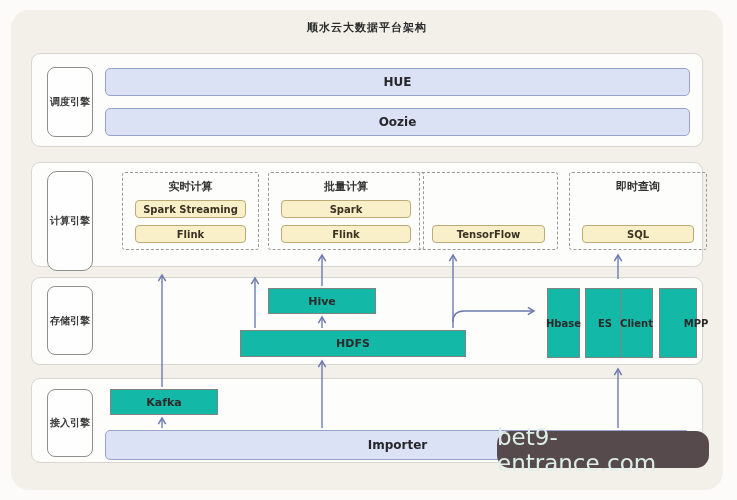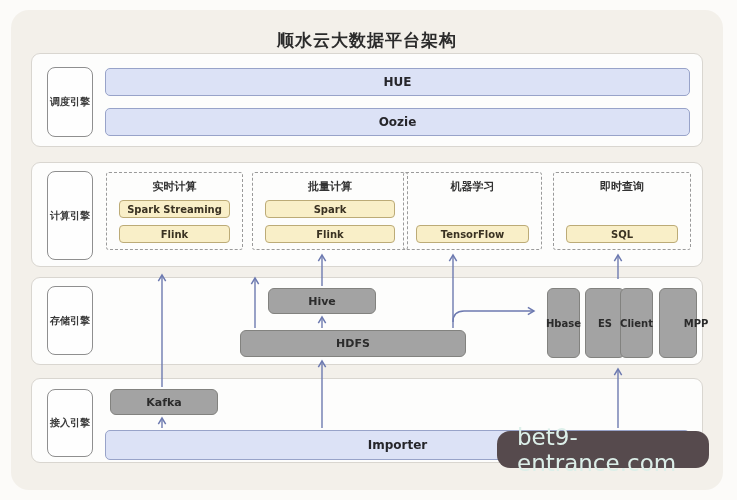--- a/index.html
+++ b/index.html
@@ -14,81 +14,80 @@
   *{margin:0;padding:0;box-sizing:border-box;}
   body{
     width:737px;height:500px;position:relative;overflow:hidden;
     background:var(--outer-bg);
     font-family:"DejaVu Sans","Liberation Sans",sans-serif;
     color:var(--text);
   }
   .page{position:absolute;left:11px;top:10px;width:712px;height:480px;
     background:var(--page-bg);border-radius:18px;}
   .title{position:absolute;left:31px;top:20px;width:672px;text-align:center;
-    font-size:17px;font-weight:bold;letter-spacing:1px;color:#2b2b2b;margin-top:9px;}
+    font-size:11px;font-weight:bold;letter-spacing:1px;color:#2b2b2b;}
   .layer{position:absolute;left:31px;width:672px;background:var(--container-bg);
     border:1px solid var(--container-border);border-radius:9px;}
   .layer-1{top:53px;height:94px;}
   .layer-2{top:162px;height:105px;}
   .layer-3{top:277px;height:88px;}
   .layer-4{top:378px;height:85px;}
   .engine-label{position:absolute;left:47px;width:46px;background:#fefefe;
     border:1px solid var(--label-border);border-radius:8px;
     display:flex;align-items:center;justify-content:center;
     font-size:10px;font-weight:bold;color:#3a3a3a;letter-spacing:0px;text-align:center;}
   .bar{position:absolute;left:105px;width:585px;height:28px;
     background:var(--bar-fill);border:1px solid var(--bar-border);border-radius:5px;
     display:flex;align-items:center;justify-content:center;
     font-size:12px;font-weight:bold;color:#26262b;}
   .group{position:absolute;top:172px;height:78px;border:1.4px dashed #9a9a9a;
-    border-radius:3px;}
+    border-radius:3px;margin-left:16px;}
   .group-title{position:absolute;top:6px;left:0;width:100%;text-align:center;
     font-size:11px;font-weight:bold;color:#333;}
   .tech{position:absolute;left:12px;right:12px;height:18px;
     background:var(--tech-fill);border:1px solid var(--tech-border);border-radius:4px;
     display:flex;align-items:center;justify-content:center;
     font-size:10px;font-weight:bold;color:#3a3222;}
   .tech-1{top:27px;} .tech-2{top:52px;}
-  .node{position:absolute;background:#a3a3a3;border:1px solid var(--node-border);
-    border-radius:6px;display:flex;align-items:center;justify-content:center;
+  .node{position:absolute;background:#14b8a6;border:1px solid var(--node-border);
+    border-radius:0;display:flex;align-items:center;justify-content:center;
     font-size:11px;font-weight:bold;color:#2b2b2b;}
   .node-tall{font-size:10px;}
   .watermark{position:absolute;left:497px;top:431px;width:212px;height:37px;
     background:var(--wm-bg);border-radius:13px;
     display:flex;align-items:center;justify-content:center;
-    font-size:23px;color:var(--wm-text);padding-left:20px;}
+    font-size:23px;color:var(--wm-text);}
   svg.arrows{position:absolute;left:0;top:0;pointer-events:none;}
 </style>
 </head>
 <body>
 
 <div class="page"></div>
 
 <div class="title">顺水云大数据平台架构</div>
 
 <div class="layer layer-1"></div>
 <div class="engine-label" style="top:67px;height:70px;">调度引擎</div>
 <div class="bar" style="top:68px;">HUE</div>
 <div class="bar" style="top:108px;">Oozie</div>
 
 <div class="layer layer-2"></div>
-<div class="engine-label" style="top:171px;height:89px;">计算引擎</div>
+<div class="engine-label" style="top:171px;height:100px;border-radius:10px;">计算引擎</div>
 
 <div class="group" style="left:106px;width:137px;">
   <div class="group-title">实时计算</div>
   <div class="tech tech-1">Spark Streaming</div>
   <div class="tech tech-2">Flink</div>
 </div>
 <div class="group" style="left:252px;width:156px;">
   <div class="group-title">批量计算</div>
   <div class="tech tech-1">Spark</div>
   <div class="tech tech-2">Flink</div>
 </div>
 <div class="group" style="left:403px;width:139px;">
-  <div class="group-title">机器学习</div>
   <div class="tech tech-2">TensorFlow</div>
 </div>
 <div class="group" style="left:553px;width:138px;">
   <div class="group-title">即时查询</div>
   <div class="tech tech-2">SQL</div>
 </div>
 
 <div class="layer layer-3"></div>
 <div class="engine-label" style="top:286px;height:69px;">存储引擎</div>
 <div class="node" style="left:268px;top:288px;width:108px;height:26px;">Hive</div>

